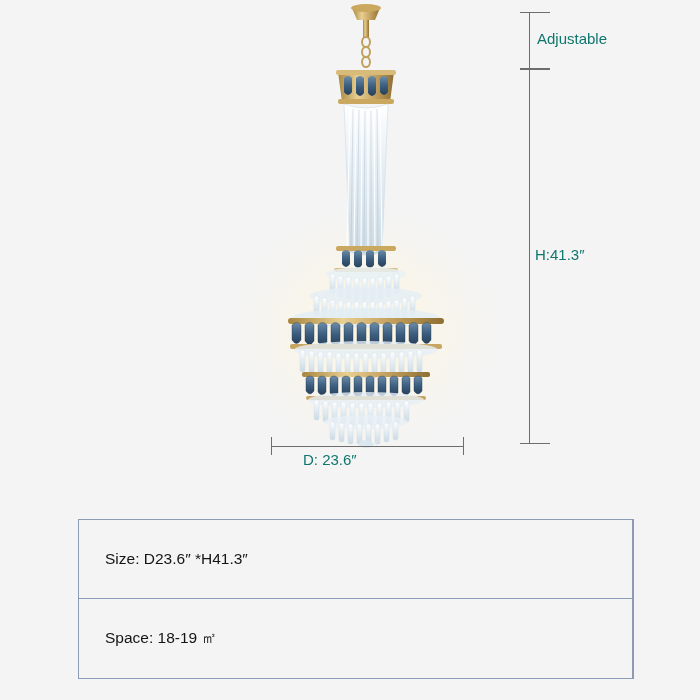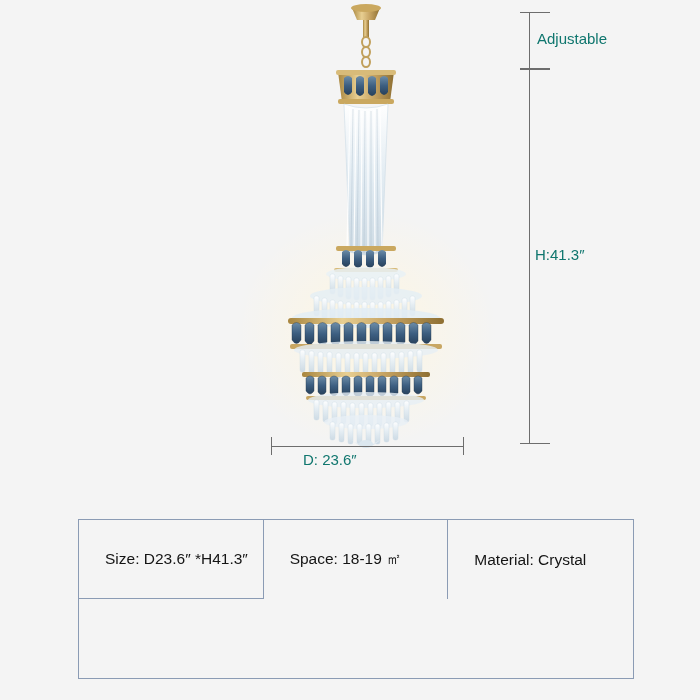--- a/index.html
+++ b/index.html
@@ -55,21 +55,21 @@
   
   #spec-table {
     position: absolute;
     left: 78px;
     top: 519px;
     width: 556px;
     height: 160px;
     border: 1px solid #8b9bb4;
     box-sizing: border-box;
     display: grid;
-    grid-template-columns: 1fr 1fr 1fr;
+    grid-template-columns: 1fr;
     grid-template-rows: 1fr 1fr;
     background: transparent;
   }
   #spec-table .cell {
     display: flex;
     align-items: center;
     padding-left: 26px;
     font-size: 15.5px;
     color: #141414;
     box-sizing: border-box;
@@ -296,16 +296,15 @@
   <div class="dim-label" id="height-label">H:41.3″</div>
 
   <div class="tick h-line" id="d-h-line"></div>
   <div class="tick v-line" id="d-left-tick"></div>
   <div class="tick v-line" id="d-right-tick"></div>
   <div class="dim-label" id="diameter-label">D: 23.6″</div>
 
   <div id="spec-table">
     <div class="cell b-right b-bottom">Size: D23.6″ *H41.3″</div>
     <div class="cell b-right">Space: 18-19 ㎡</div>
-    <div class="cell">Material: Crystal</div>
   </div>
 
 </div>
 
 </body></html>

